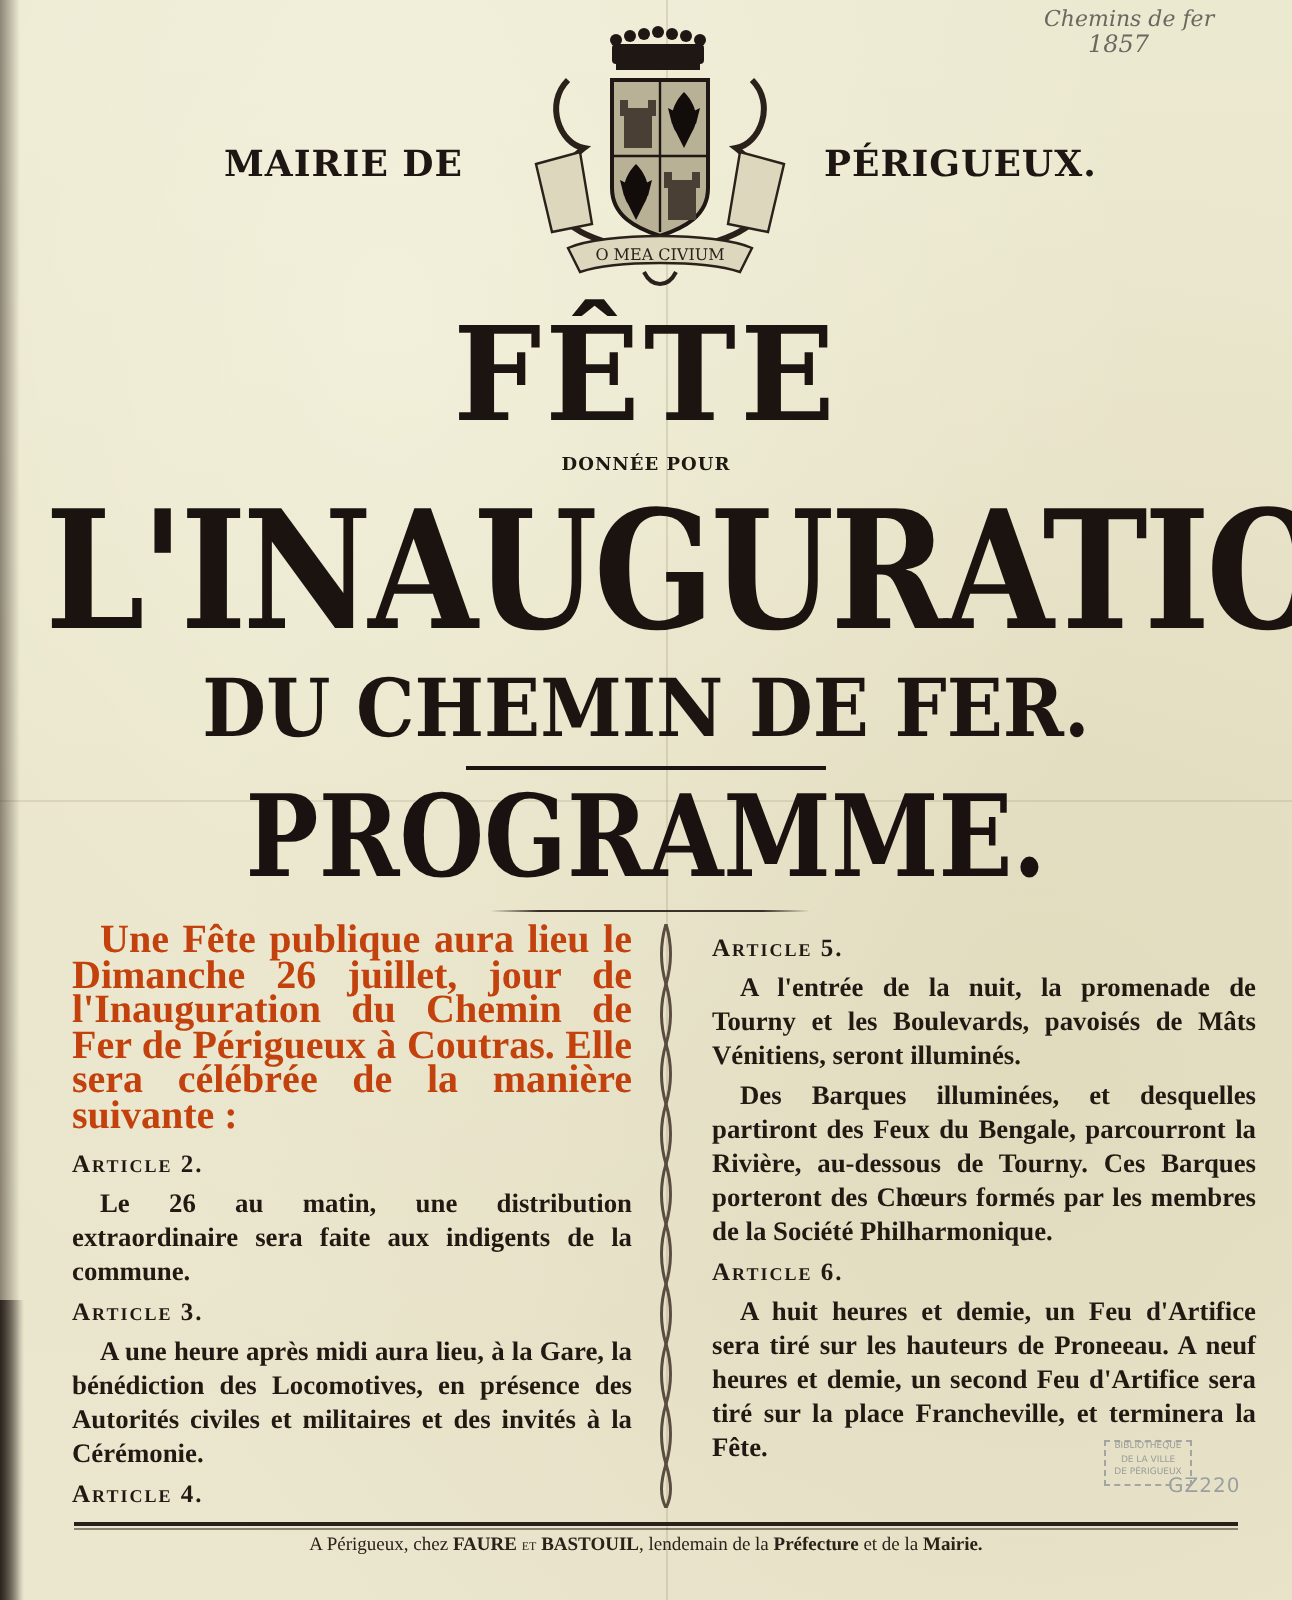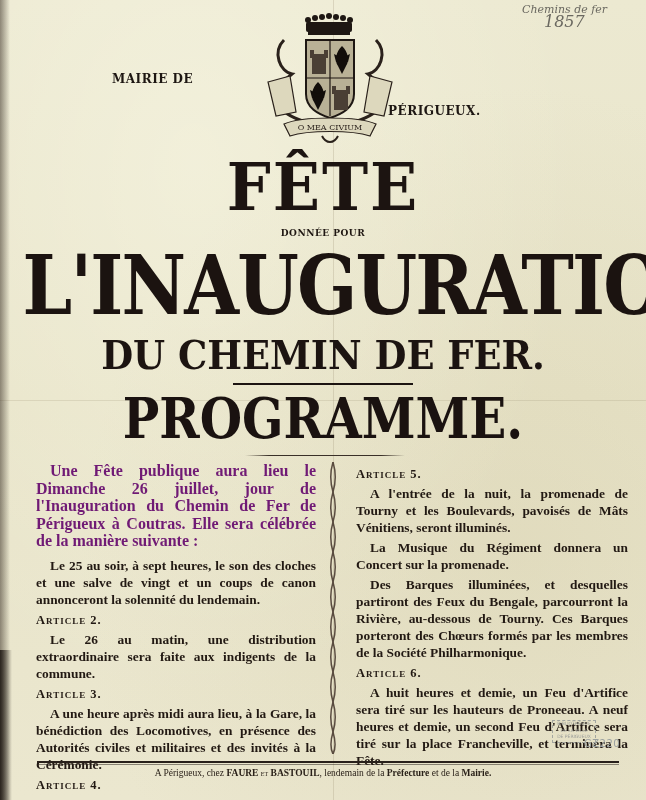--- a/index.html
+++ b/index.html
@@ -19,26 +19,26 @@
   .fold-v { position:absolute; left:333px; top:0; width:1px; height:800px; background:rgba(150,140,110,0.25); }
   .fold-h { position:absolute; left:0; top:400px; width:646px; height:1px; background:rgba(150,140,110,0.2); }
   .edge-left { position:absolute; left:0; top:0; width:10px; height:800px;
     background:linear-gradient(90deg, rgba(60,50,40,0.55), rgba(0,0,0,0)); }
   .edge-left-bottom { position:absolute; left:0; top:650px; width:12px; height:150px;
     background:linear-gradient(90deg, #2a241e, rgba(0,0,0,0)); }
 
   .handnote { position:absolute; left:522px; top:4px; width:90px; color:#6a6860;
     font-family:"DejaVu Serif", serif; font-style:italic; font-size:11px; line-height:12px; }
   .handnote .l1 { display:block; }
-  .handnote .l2 { display:block; padding-left:22px; font-size:16px; }
+  .handnote .l2 { display:block; padding-left:22px; font-size:12px; }
 
   .mairie { position:absolute; top:72px; font-family:"DejaVu Serif", serif; font-weight:bold;
-    font-size:12px; letter-spacing:0.5px; color:#1d1612; }
+    font-size:18px; letter-spacing:0.5px; color:#1d1612; }
   .mairie.left { left:112px; }
-  .mairie.right { left:388px;margin-top:32px; }
+  .mairie.right { left:412px; }
 
   .crest { position:absolute; left:262px; top:12px; width:136px; height:136px; }
 
   .fete { position:absolute; left:0; width:646px; top:153px; text-align:center;
     font-family:"DejaVu Serif", serif; font-weight:bold; font-size:62px; line-height:70px;
     letter-spacing:2px; color:#1c1411; transform:scaleY(1.05); }
   .donne { position:absolute; left:0; width:646px; top:228px; text-align:center;
     font-family:"DejaVu Serif", serif; font-weight:bold; font-size:9px; letter-spacing:0.5px; }
   .inaug { position:absolute; left:0; width:646px; top:236px; text-align:center;
     font-family:"DejaVu Serif", serif; font-weight:bold; font-size:76px; line-height:92px;
@@ -50,21 +50,21 @@
   .programme { position:absolute; left:0; width:646px; top:386px; text-align:center;
     font-family:"DejaVu Serif", serif; font-weight:bold; font-size:54px; line-height:64px;
     color:#1a1210; transform:scaleX(0.9) scaleY(1.05); }
   .rule2 { position:absolute; left:245px; top:455px; width:160px; height:1px;
     background:linear-gradient(90deg, rgba(0,0,0,0), #3a3028 15%, #3a3028 85%, rgba(0,0,0,0)); }
 
   .col { position:absolute; top:462px; font-family:"Liberation Serif", serif; font-weight:bold;
     font-size:13.4px; line-height:17px; color:#221913; text-align:justify; }
   .col.left { left:36px; width:280px; }
   .col.right { left:356px; width:272px; }
-  .intro { font-size:16px; line-height:17.5px; margin:0 0 7px 0; text-indent:14px; color:#701a75; }
+  .intro { font-size:20px; line-height:17.5px; margin:0 0 7px 0; text-indent:14px; color:#c2410c; }
   .art-title { text-align:left; font-size:10.5px; letter-spacing:1px; margin:4px 0 2px 0;
     font-variant:small-caps; font-size:12.5px; }
   .para { margin:0 0 3px 0; text-indent:14px; }
   .sig-date { margin-top:6px; text-indent:14px; }
 
   .divider { position:absolute; left:329px; top:462px; width:8px; height:292px; }
 
   .rule-bottom { position:absolute; left:37px; top:761px; width:582px; height:2px; background:#28201a; }
   .rule-bottom2 { position:absolute; left:37px; top:764px; width:582px; height:1px; background:rgba(40,32,26,0.5); }
   .imprint { position:absolute; left:0; width:646px; top:768px; text-align:center;
@@ -146,41 +146,39 @@
 <div class="donne">DONNÉE POUR</div>
 <div class="inaug">L'INAUGURATION</div>
 <div class="chemin">DU CHEMIN DE FER.</div>
 <div class="rule1"></div>
 <div class="programme">PROGRAMME.</div>
 <div class="rule2"></div>
 
 <div class="col left">
   <p class="intro">Une Fête publique aura lieu le Dimanche 26 juillet, jour de l'Inauguration du Chemin de Fer de Périgueux à Coutras. Elle sera célébrée de la manière suivante :</p>
 
-  <p class="para">Le 25 au soir, à sept heures, le son des cloches et une salve de vingt et un coups de canon annonceront la solennité du lendemain.</p>
 
   <div class="art-title">Article 2.</div>
   <p class="para">Le 26 au matin, une distribution extraordinaire sera faite aux indigents de la commune.</p>
 
   <div class="art-title">Article 3.</div>
   <p class="para">A une heure après midi aura lieu, à la Gare, la bénédiction des Locomotives, en présence des Autorités civiles et militaires et des invités à la Cérémonie.</p>
 
   <div class="art-title">Article 4.</div>
 
 </div>
 
 <svg class="divider" viewBox="0 0 8 292" preserveAspectRatio="none">
   <path d="M4 0 C7 10, 7 20, 4 30 C1 40, 1 50, 4 60 C7 70, 7 80, 4 90 C1 100, 1 110, 4 120 C7 130, 7 140, 4 150 C1 160, 1 170, 4 180 C7 190, 7 200, 4 210 C1 220, 1 230, 4 240 C7 250, 7 260, 4 270 C1 280, 1 286, 4 292" stroke="#5a4c40" stroke-width="1.5" fill="none"></path>
   <path d="M4 0 C1 10, 1 20, 4 30 C7 40, 7 50, 4 60 C1 70, 1 80, 4 90 C7 100, 7 110, 4 120 C1 130, 1 140, 4 150 C7 160, 7 170, 4 180 C1 190, 1 200, 4 210 C7 220, 7 230, 4 240 C1 250, 1 260, 4 270 C7 280, 7 286, 4 292" stroke="#5a4c40" stroke-width="1.5" fill="none"></path>
 </svg>
 
 <div class="col right">
   <div class="art-title">Article 5.</div>
   <p class="para">A l'entrée de la nuit, la promenade de Tourny et les Boulevards, pavoisés de Mâts Vénitiens, seront illuminés.</p>
-  <p class="para">La Musique du Régiment donnera un Concert sur la promenade.</p>
   <p class="para">Des Barques illuminées, et desquelles partiront des Feux du Bengale, parcourront la Rivière, au-dessous de Tourny. Ces Barques porteront des Chœurs formés par les membres de la Société Philharmonique.</p>
 
   <div class="art-title">Article 6.</div>
   <p class="para">A huit heures et demie, un Feu d'Artifice sera tiré sur les hauteurs de Proneeau. A neuf heures et demie, un second Feu d'Artifice sera tiré sur la place Francheville, et terminera la Fête.</p>
 
 
 </div>
 
 <div class="stamp-code">GZ220</div>
 <div class="stamp-box">

